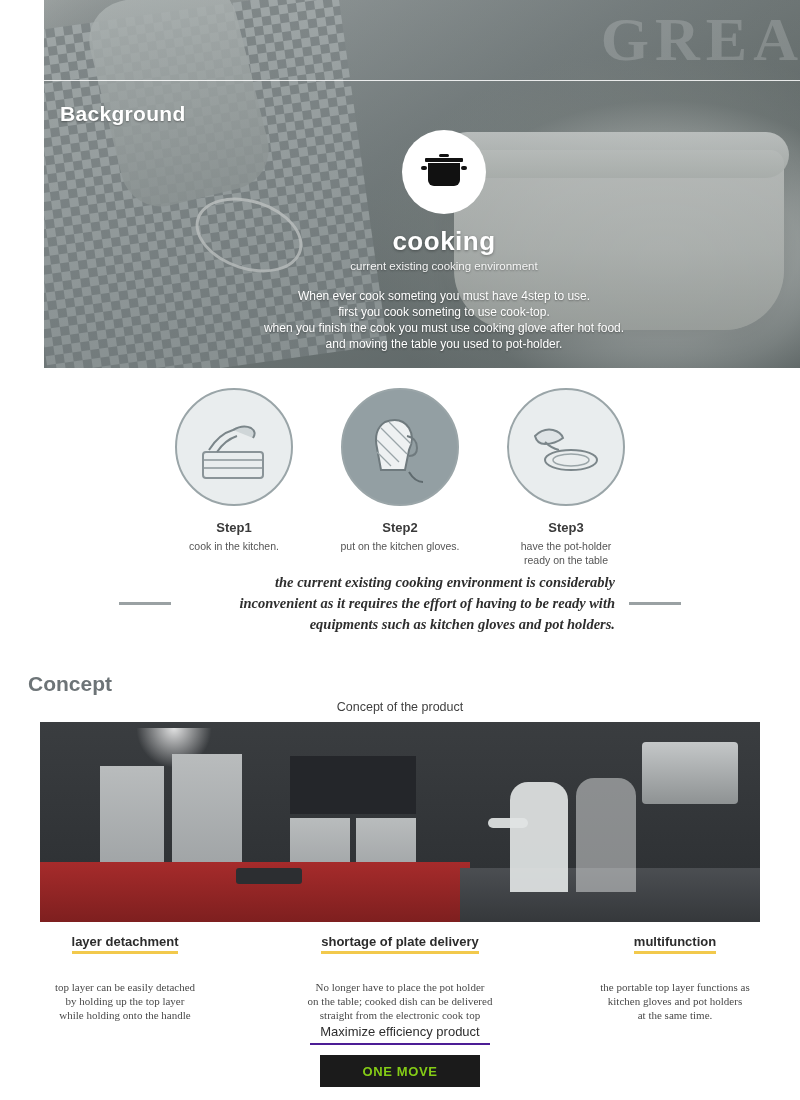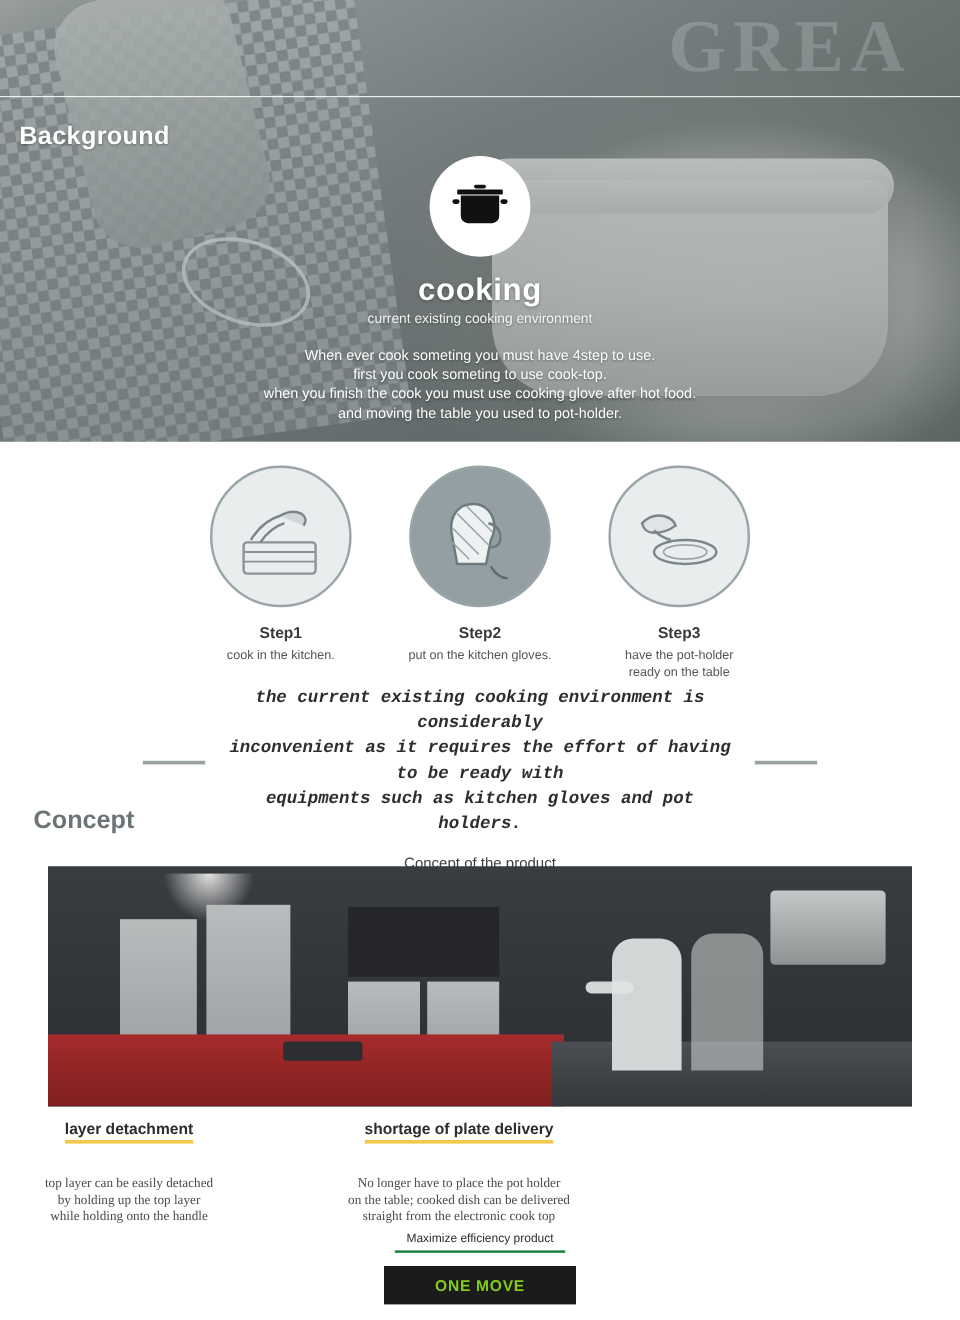--- a/index.html
+++ b/index.html
@@ -3,21 +3,21 @@
 <meta charset="utf-8">
 <style>
   * { box-sizing: border-box; margin: 0; padding: 0; }
   html, body {
     width: 800px; height: 1100px;
     font-family: "Liberation Sans", sans-serif;
     background: #ffffff;
     color: #333;
     overflow: hidden;
   }
-  .page { position: relative; width: 800px; height: 1100px; }
+  .page { position: relative; width: 800px; height: 1100px; padding-left: 44px; }
 
   
   .hero {
     position: relative;
     width: 800px; height: 368px;
     overflow: hidden;
     background: #8b9296;
   }
   .hero-photo {
     position: absolute; inset: 0;
@@ -133,34 +133,34 @@
   .step-label { font-size: 13px; font-weight: 700; color: #3a3a3a; }
   .step-desc { font-size: 10.5px; color: #555; line-height: 14px; margin-top: 4px; }
 
   
   .quote-wrap {
     position: absolute; top: 572px; left: 0; width: 800px;
     display: flex; align-items: center; justify-content: center; gap: 14px;
   }
   .quote-bar { width: 52px; height: 3px; background: #9aa1a3; }
   .quote {
-    width: 430px; text-align: center;
-    font-family: Liberation Mono, monospace;
+    width: 430px; text-align: right;
+    font-family: Liberation Serif, serif;
     font-style: italic; font-weight: 700;
     font-size: 14.5px; line-height: 21px; color: #2e2e2e;
   }
 
   
   .concept-title {
     position: absolute; left: 28px; top: 672px;
     font-size: 21px; font-weight: 700; color: #6d7477;
   }
   .concept-caption {
     position: absolute; left: 0; width: 800px; top: 700px;
-    text-align: center; font-size: 12.5px; color: #3f3f3f; margin-top: 12px;
+    text-align: center; font-size: 12.5px; color: #3f3f3f;
   }
   .concept-photo {
     position: absolute; left: 40px; top: 722px;
     width: 720px; height: 200px; overflow: hidden;
     background: linear-gradient(180deg,#2e3033 0%,#34373a 40%,#3c4043 100%);
   }
   .kitchen { position: absolute; inset: 0; }
   .k-back { position: absolute; left: 0; top: 0; width: 720px; height: 200px;
     background: linear-gradient(180deg,#3a3d40,#2b2e31); }
   .k-cabinet { position: absolute; background: linear-gradient(180deg,#b9bcbd,#9ea2a4); }
@@ -171,38 +171,38 @@
     background: linear-gradient(180deg,#4b4e52,#35383b); }
   .k-person { position: absolute; background: rgba(225,228,228,.92); }
   .k-hood { position: absolute; right: 22px; top: 20px; width: 96px; height: 62px;
     background: linear-gradient(180deg,#c4c7c8,#8e9293); border-radius: 4px; }
   .k-chand { position: absolute; left: 96px; top: 6px; width: 76px; height: 40px;
     background: radial-gradient(ellipse at 50% 0%, rgba(255,255,255,.85), rgba(255,255,255,0) 70%); }
 
   
   .features {
     position: absolute; top: 932px; left: 0; width: 800px;
-    display: flex; justify-content: flex-start; gap: 60px;
+    display: flex; justify-content: center; gap: 60px;
   }
   .feature { width: 215px; text-align: center; }
   .feature-title {
     display: inline-block;
     font-size: 13px; font-weight: 700; color: #2c2c2c;
     border-bottom: 3px solid #f2c94c; padding-bottom: 2px;
   }
   .feature-desc { font-size: 11px; color: #4a4a4a; line-height: 14px; margin-top: 26px; font-family: Liberation Serif, serif; }
 
   
   .max-eff {
     position: absolute; left: 0; width: 800px; top: 1022px; text-align: center;
   }
   .max-eff span {
     display: inline-block;
-    font-size: 10px; color: #2e2e2e;
-    border-bottom: 2px solid #15803d; padding-bottom: 4px; padding-left: 10px; padding-right: 10px;
+    font-size: 13px; color: #2e2e2e;
+    border-bottom: 2px solid #4c1d95; padding-bottom: 4px; padding-left: 10px; padding-right: 10px;
   }
   .one-move {
     position: absolute; left: 50%; transform: translateX(-50%); top: 1055px;
     width: 160px; height: 32px;
     background: #1b1b1b; color: #84cc16;
     font-size: 13px; font-weight: 700; letter-spacing: .6px;
     display: flex; align-items: center; justify-content: center;
     border: none; cursor: pointer;
   }
 </style>
@@ -343,20 +343,28 @@
 
     <div class="feature">
       <div class="feature-title">shortage of plate delivery</div>
       <div class="feature-desc">
         <div>No longer have to place the pot holder</div>
         <div>on the table; cooked dish can be delivered</div>
         <div>straight from the electronic cook top</div>
       </div>
     </div>
 
+    <div class="feature">
+      <div class="feature-title">multifunction</div>
+      <div class="feature-desc">
+        <div>the portable top layer functions as</div>
+        <div>kitchen gloves and pot holders</div>
+        <div>at the same time.</div>
+      </div>
+    </div>
 
   </div>
 
   <div class="max-eff">
     <span>Maximize efficiency product</span>
   </div>
   <button class="one-move">ONE MOVE</button>
 
 </div>
 

